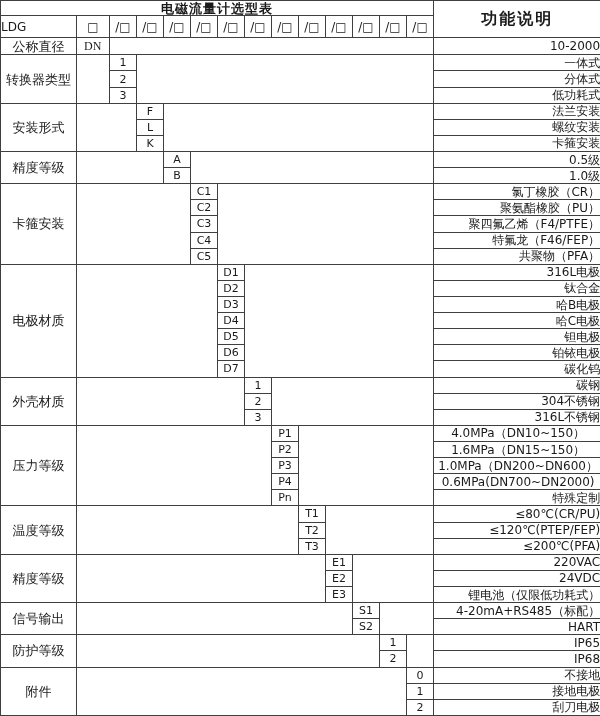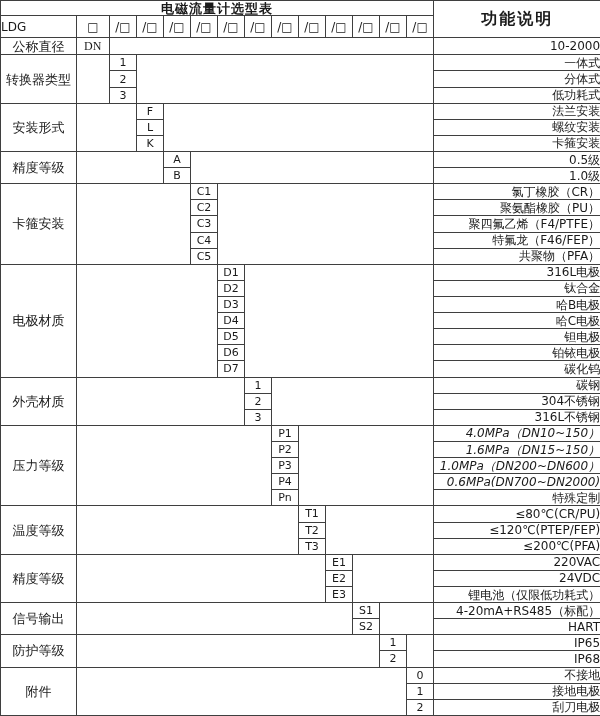--- a/index.html
+++ b/index.html
@@ -64,23 +64,22 @@
     text-align: left;
     padding-left: 7px;
     font-size: 12px;
     font-family: Liberation Serif, serif;
   }
   td.func-cell {
     text-align: right;
     font-size: 12px;
   }
   td.func-cell.left {
-    text-align: right;
+    text-align: center;
     padding-left: 2px;
-    font-style: italic;
   }
   td.filler {
     background: #ffffff;
   }
 </style>
 </head>
 <body>
 
 <div id="app">
     <table class="sel">

